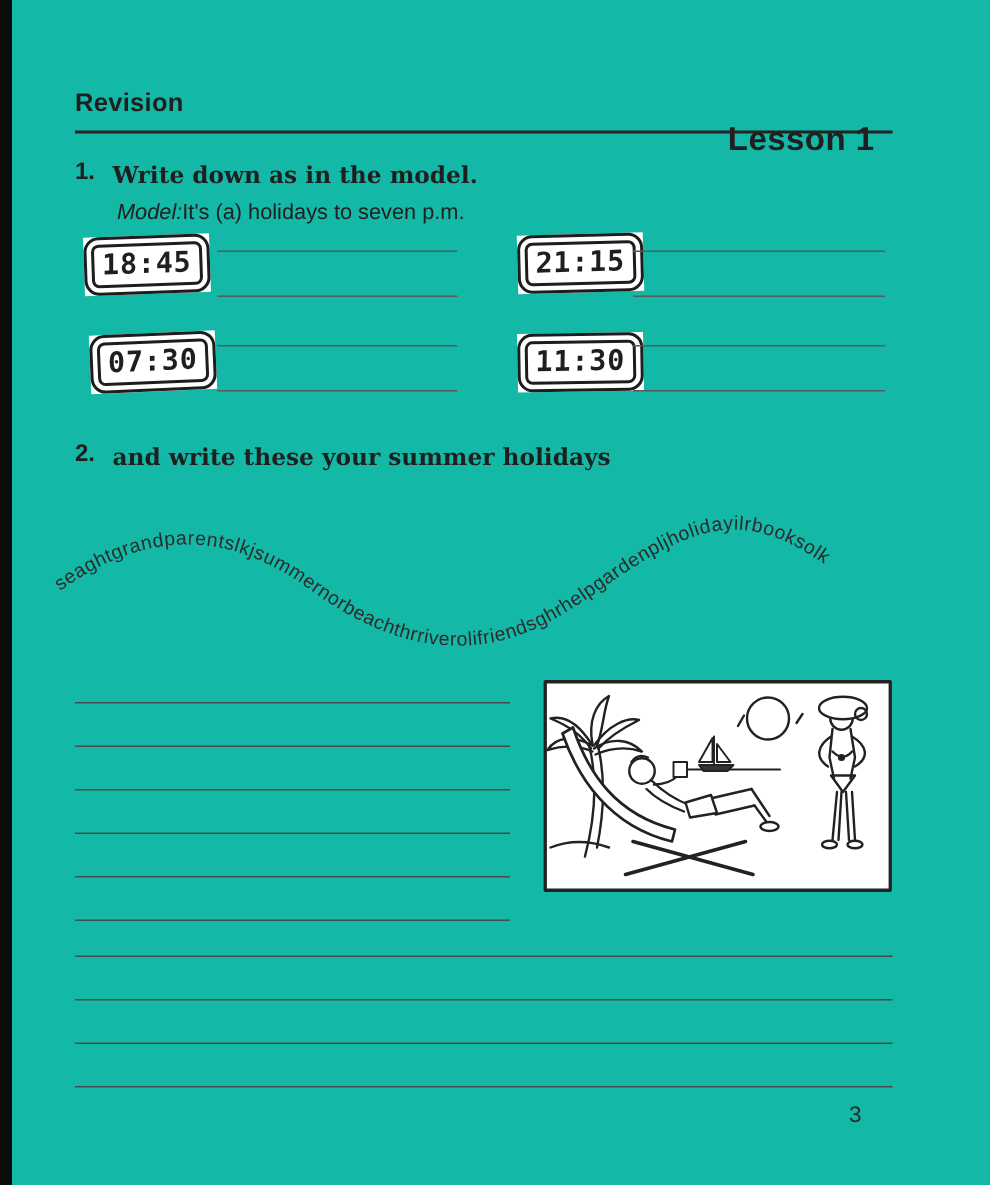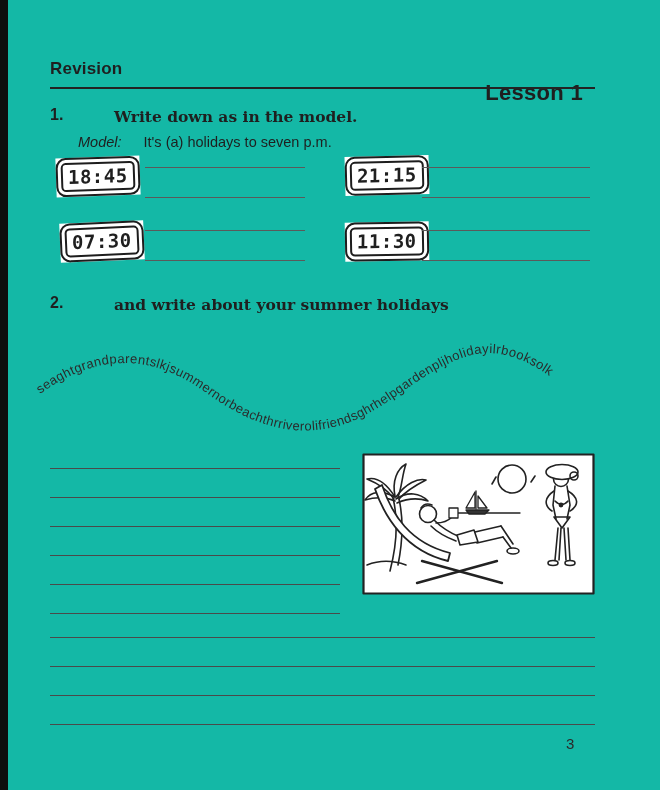--- a/index.html
+++ b/index.html
@@ -8,25 +8,25 @@
   .edge-strip{position:absolute;left:0;top:0;width:8px;height:790px;background:#0d0d0d;}
 
   
   .hdr-left{position:absolute;left:50px;top:59px;font-size:17px;font-weight:bold;letter-spacing:.2px;}
   .hdr-right{position:absolute;right:77px;top:52px;font-size:22px;font-weight:bold;letter-spacing:.3px;margin-top:28px;}
   .hdr-rule{position:absolute;left:50px;top:87px;width:545px;height:2px;background:#232323;}
 
   
   .ex-head{position:absolute;display:flex;}
   .ex-num{font-family:"Liberation Sans",sans-serif;font-weight:bold;font-size:16px;width:25px;flex:0 0 25px;}
-  .ex-title{font-family:"DejaVu Serif","Liberation Serif",serif;font-weight:bold;font-size:15.5px;line-height:21px;margin-left:39px;}
+  .ex-title{font-family:"DejaVu Serif","Liberation Serif",serif;font-weight:bold;font-size:15.5px;line-height:21px;}
   .just{text-align:justify;text-align-last:justify;width:520px;}
 
   .model-line{position:absolute;left:78px;top:134px;font-size:14.5px;}
-  .model-label{font-style:italic;margin-right:22px;}
+  .model-label{font-style:italic;}
 
   
   .clock{position:absolute;background:#fff;}
   .clock-outer{border:2.5px solid #1d1d1d;border-radius:10px;padding:3px;background:#fff;}
   .clock-inner{border:2px solid #1d1d1d;border-radius:5px;padding:1px 5px 2px;}
   .clock-time{font-family:"DejaVu Sans Mono","Liberation Mono",monospace;font-weight:bold;
               font-size:19px;letter-spacing:.5px;white-space:nowrap;display:inline-block;transform:skewX(-2deg);}
 
   
   .blank-pair{position:absolute;}
@@ -108,21 +108,21 @@
       </div>
   </div>
   <div class="blank-pair" style="left:422px;top:220px;width:168px;">
     <div class="b1"></div>
     <div class="b2"></div>
   </div>
 
   <div class="ex-head" style="left:50px;top:294px;">
     <div class="ex-num">2.</div>
     <div>
-      <div class="ex-title">and write about your summer holidays</div>
+      <div class="ex-title">and write these your summer holidays</div>
     </div>
   </div>
 
   <svg class="wave-svg" width="660" height="120" viewBox="0 0 660 120">
     <path id="wavepath" d="M 40 54 C 95 14, 150 12, 205 52 C 245 81, 285 97, 330 88 C 385 76, 415 32, 468 16 C 510 4, 548 30, 592 72" fill="none" stroke="none"></path>
     <text class="wave-text">
       <textPath href="#wavepath" startOffset="0">seaghtgrandparentslkjsummernorbeachthrriverolifriendsghrhelpgardenpljholidayilrbooksolk</textPath>
     </text>
   </svg>
 

